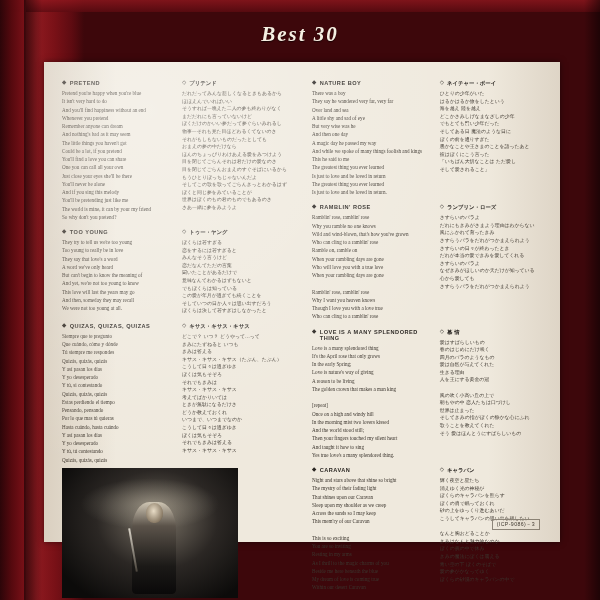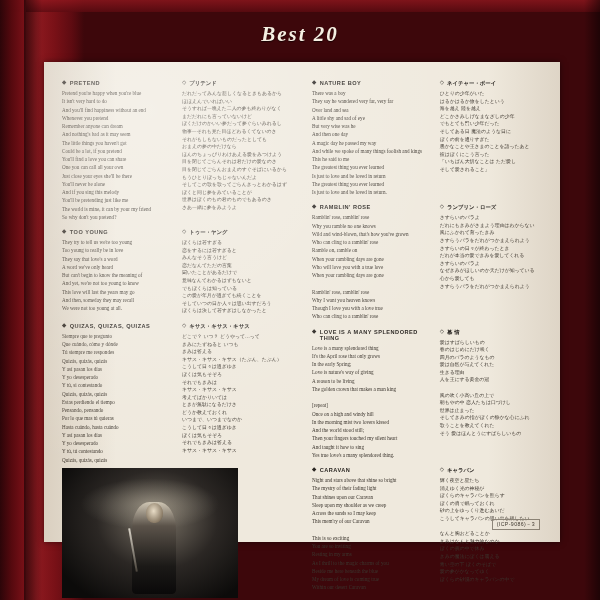--- a/index.html
+++ b/index.html
@@ -125,21 +125,21 @@
 </style>
 </head>
 <body>
 
 <div class="page">
   <div class="topband"></div>
   <div class="spine"></div>
   <div class="gutter"></div>
   <div class="rightedge"></div>
 
-  <div class="title">Best 20</div>
+  <div class="title">Best 30</div>
 
   <div class="paper">
     <div class="cols">
 
       <div class="colL">
 
         <div class="half">
           <div class="eng">
             <div class="songhead">
               <span class="bullet">◆</span>

